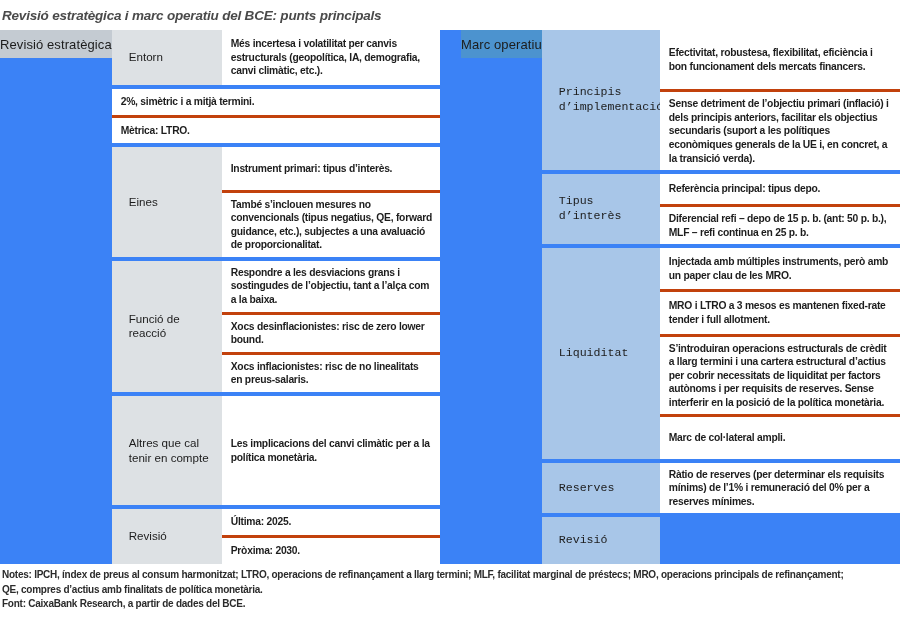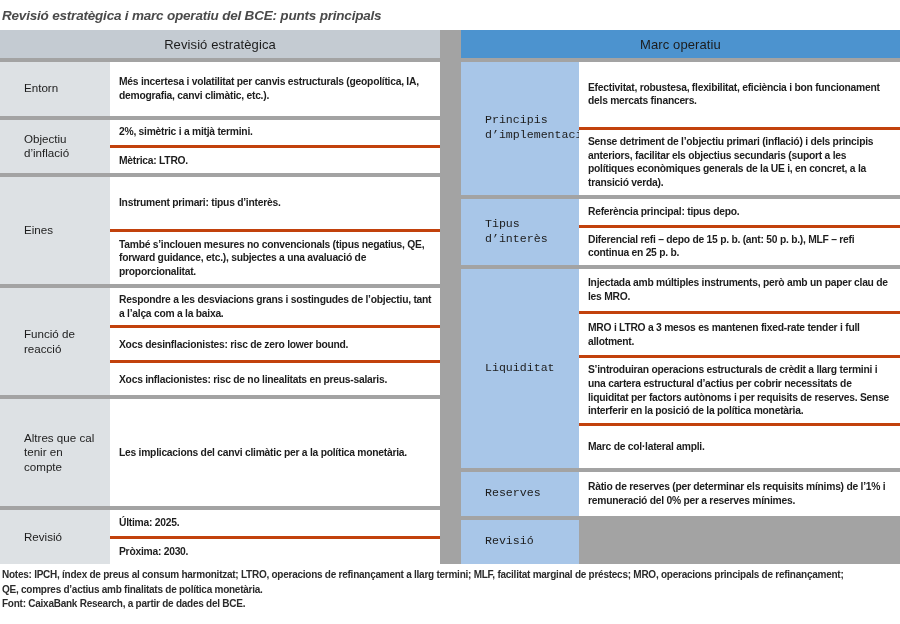--- a/index.html
+++ b/index.html
@@ -5,21 +5,21 @@
   * { box-sizing: border-box; }
   html, body {
     margin: 0; padding: 0;
     width: 900px; height: 624px;
     background: #ffffff;
     font-family: "Liberation Sans", sans-serif;
   }
   #page {
     position: relative;
     width: 900px; height: 624px;
-    background: #a3a3a3;
+    background: #3b82f6;
     overflow: hidden;
   }
 
   
   .title-bar {
     position: absolute;
     left: 0; top: 0;
     width: 900px; height: 30px;
     background: #ffffff;
     display: flex; align-items: center;
@@ -35,21 +35,21 @@
   }
 
   
   .tables {
     position: absolute;
     left: 0; top: 30px;
     width: 900px; height: 534px;
     display: flex;
     gap: 21px;
   }
-  .table-col { width: 440px; display: flex; flex-direction: column; }
+  .table-col { width: 440px; display: flex; flex-direction: row; }
   .table-col.right { width: 439px; }
 
   
   .tbl-header {
     height: 28px;
     display: flex; align-items: center; justify-content: center;
     font-size: 13px;
     font-weight: 400;
     color: #1c1c1c;
     letter-spacing: 0.1px;
@@ -62,21 +62,21 @@
   .rows { flex: 1; display: flex; flex-direction: column; }
   .row {
     display: flex;
     margin-bottom: 4px;
   }
   .row:last-child { margin-bottom: 0; }
 
   .row-label {
     width: 110px;
     flex: none;
-    padding: 6px 9px 6px 24px;
+    padding: 6px 9px 6px 17px;
     display: flex; align-items: center;
     font-size: 11.6px;
     color: #1c1c1c;
     line-height: 1.28;
   }
   .left  .row-label { background: #dde1e4; }
   .right .row-label { width: 118px; background: #a8c6e8; font-family: Liberation Mono, monospace; }
 
   .row-cells {
     flex: 1;
@@ -130,21 +130,20 @@
       <div class="rows">
 
         <div class="row" style="flex: 2 1 0px;">
           <div class="row-label">Entorn</div>
           <div class="row-cells">
             <div class="cell">Més incertesa i volatilitat per canvis estructurals (geopolítica, IA, demografia, canvi climàtic, etc.).</div>
           </div>
         </div>
 
         <div class="row" style="flex: 2 1 0px;">
-          <div class="row-label">Objectiu d’inflació</div>
           <div class="row-cells">
             <div class="cell">2%, simètric i a mitjà termini.</div>
             <div class="cell">Mètrica: LTRO.</div>
           </div>
         </div>
 
         <div class="row" style="flex: 4 1 0px;">
           <div class="row-label">Eines</div>
           <div class="row-cells">
             <div class="cell">Instrument primari: tipus d’interès.</div>

